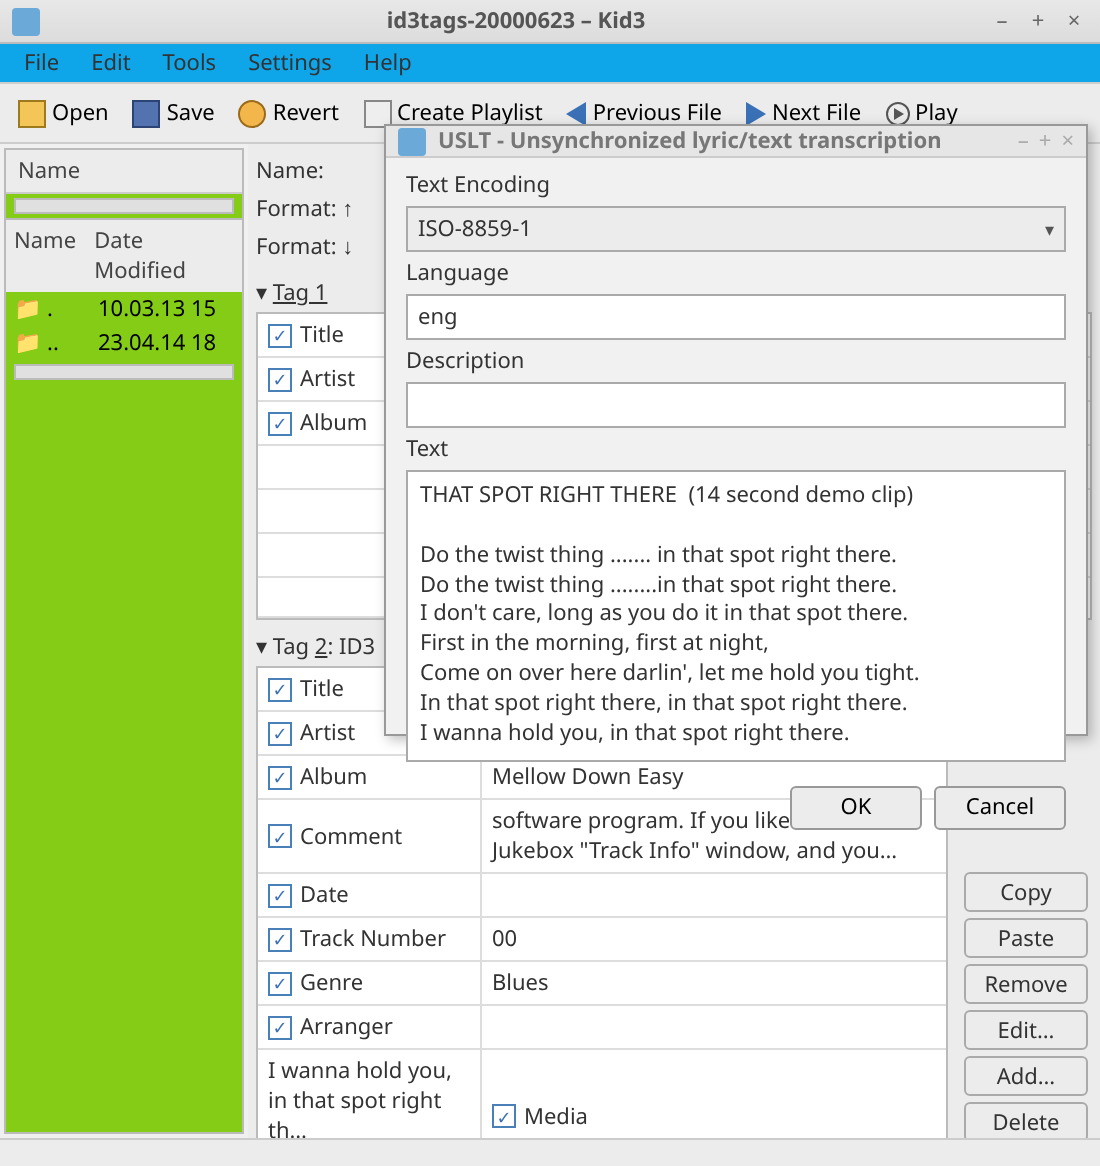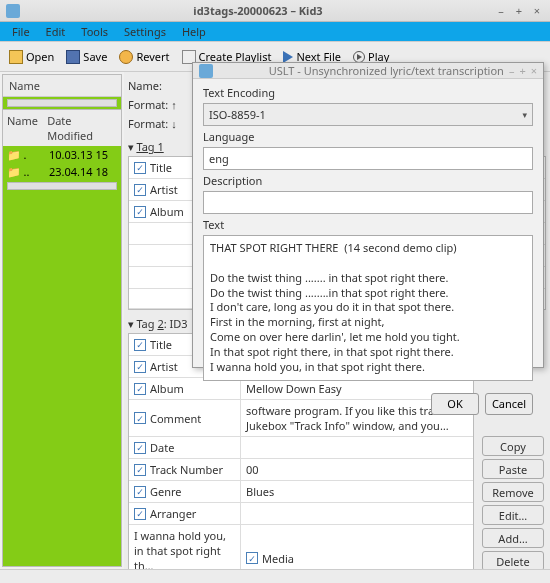--- a/index.html
+++ b/index.html
@@ -48,30 +48,30 @@
 .chk::after { content: "✓"; font-size: 9px; color: #3a71b6; }
 .side-btns { position: absolute; right: 6px; top: 364px; display: flex; flex-direction: column; gap: 3px; }
 .side-btns button { width: 62px; height: 20px; background: #ececec; border: 1px solid #aaa; border-radius: 3px; color: #333; }
 
 .statusbar { position: absolute; bottom: 0; left: 0; right: 0; height: 14px; background: #ececec; border-top: 1px solid #ccc; }
 .scrollbar { height: 8px; background: #e0e0e0; border: 1px solid #bbb; margin: 2px 4px; }
 
 .dialog { position: absolute; left: 192px; top: 62px; width: 352px; height: 306px; background: #f1f1f1; border: 1px solid #999; box-shadow: 2px 2px 6px rgba(0,0,0,0.25); display: flex; flex-direction: column; }
 .dialog .dtitle { display: flex; align-items: center; height: 22px; padding: 0 6px; background: #e6e6e6; border-bottom: 1px solid #ccc; }
 .dialog .dtitle .dicon { width: 14px; height: 14px; background: #6aa9d8; margin-right: 6px; border-radius: 2px; }
-.dialog .dtitle .dtxt { flex: 1; color: #777; font-weight: normal; text-align: right; }
+.dialog .dtitle .dtxt { flex: 1; color: #777; font-weight: bold; }
 .dialog .dtitle .dbtn { color: #aaa; margin-left: 5px; }
 .dialog .body { padding: 6px 10px; flex: 1; display: flex; flex-direction: column; gap: 3px; }
 .dialog label { color: #333; }
 .dialog input, .dialog select, .dialog .combo { width: 100%; border: 1px solid #aaa; background: #fff; padding: 3px 5px; color: #333; }
 .dialog .combo { display: flex; justify-content: space-between; align-items: center; background: #ececec; }
 .dialog .combo .arrow { color: #555; font-size: 9px; }
 .dialog .textarea { flex: 1; border: 1px solid #aaa; background: #fff; padding: 5px 6px; color: #333; overflow: auto; white-space: pre-wrap; line-height: 1.35; }
 .dialog .dlgbtns { display: flex; justify-content: flex-end; gap: 6px; padding: 6px 10px; }
-.dialog .dlgbtns button { width: 48px; height: 22px; background: #ececec; border: 1px solid #999; border-radius: 3px; }
+.dialog .dlgbtns button { width: 66px; height: 22px; background: #ececec; border: 1px solid #999; border-radius: 3px; }
 </style>
 </head>
 <body>
 
 <div class="titlebar">
   <span class="icon"></span>
   <span class="title">id3tags-20000623 – Kid3</span>
   <span class="winbtn">–</span>
   <span class="winbtn">+</span>
   <span class="winbtn">×</span>
@@ -94,20 +94,24 @@
       <span class="ic ic-save"></span>
       <span>Save</span>
     </div>
   <div class="tbtn">
       <span class="ic ic-revert"></span>
       <span>Revert</span>
     </div>
   <div class="tbtn">
       <span class="ic ic-playlist"></span>
       <span>Create Playlist</span>
+    </div>
+  <div class="tbtn">
+      <span class="ic-prev"></span>
+      <span>Previous File</span>
     </div>
   <div class="tbtn">
       <span class="ic-next"></span>
       <span>Next File</span>
     </div>
   <div class="tbtn">
       <span class="ic-play"></span>
       <span>Play</span>
     </div>
 </div>

